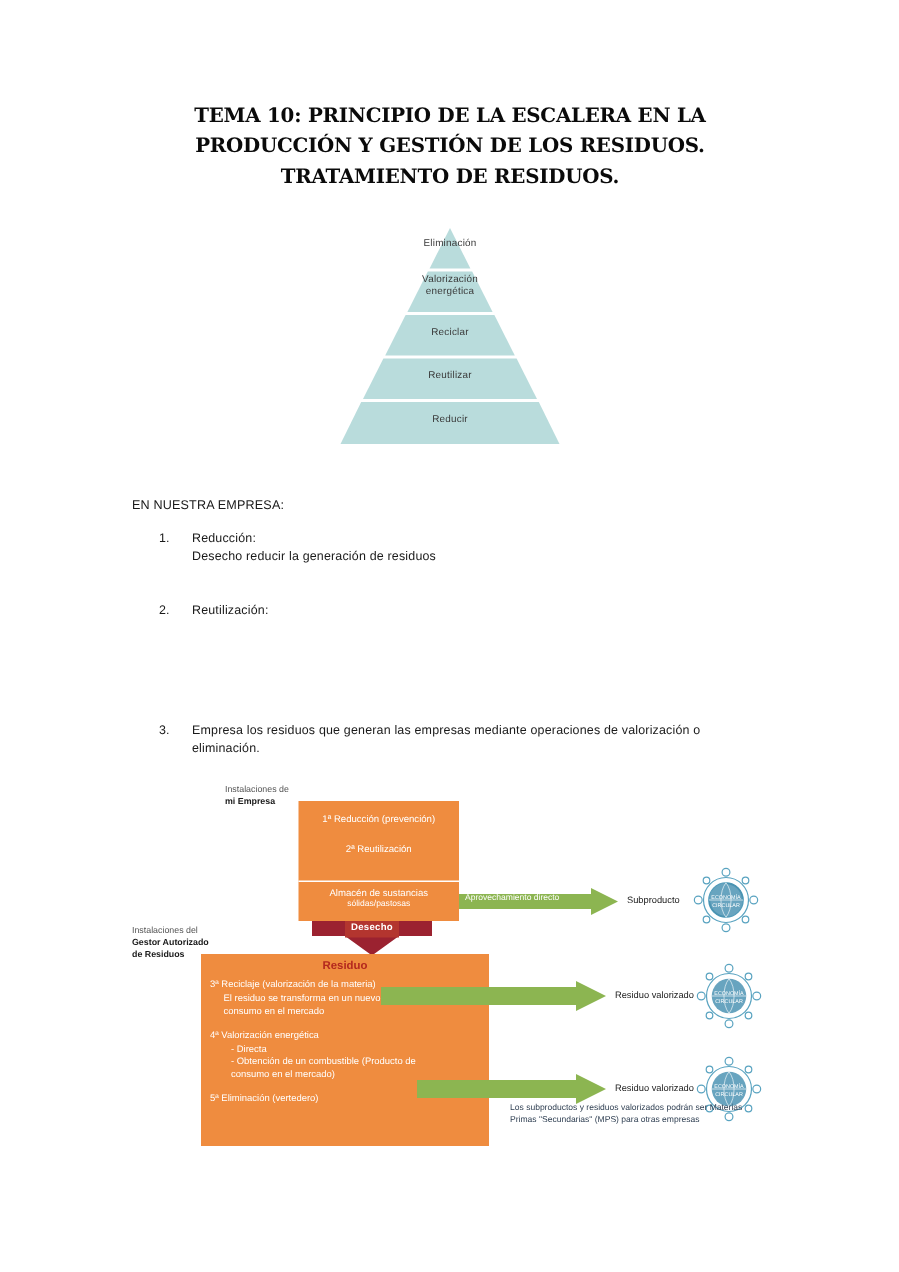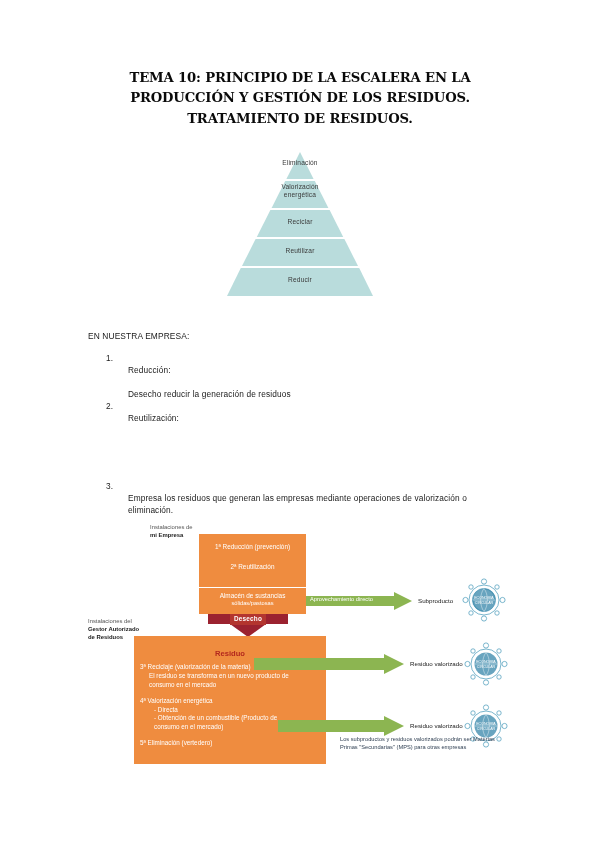--- a/index.html
+++ b/index.html
@@ -63,21 +63,21 @@
     letter-spacing: 0.12px;
   }
   .section-head { left: 88px; font-size: 8.4px; }
   .list-row { display: flex; }
   .list-num {
     width: 22px;
     flex: 0 0 22px;
     font-size: 8.3px;
   }
   .list-body { flex: 1; }
-  .list-body .line { display: block; margin-top: 12px; }
+  .list-body .line { display: block; }
 
   
   .diagram {
     position: absolute;
     left: 88px;
     top: 524px;
     width: 470px;
     height: 250px;
   }
   .dg-box {
@@ -108,21 +108,21 @@
     padding-top: 4px;
   }
   .dg-box-store .sub { font-size: 5.7px; display:block; margin-top:1px; }
   .dg-box-main {
     left: 46px;
     top: 112px;
     width: 192px;
     height: 128px;
     color: #ffffff;
     font-size: 6.3px;
-    padding: 13px 6px 0 6px;
+    padding: 3px 6px 0 6px;
     line-height: 1.42;
   }
   .dg-residuo-title {
     text-align: center;
     color: #b3281e;
     font-weight: bold;
     font-size: 7.6px;
     margin-bottom: 3px;
   }
   .dg-indent { padding-left: 9px; display: block; }

